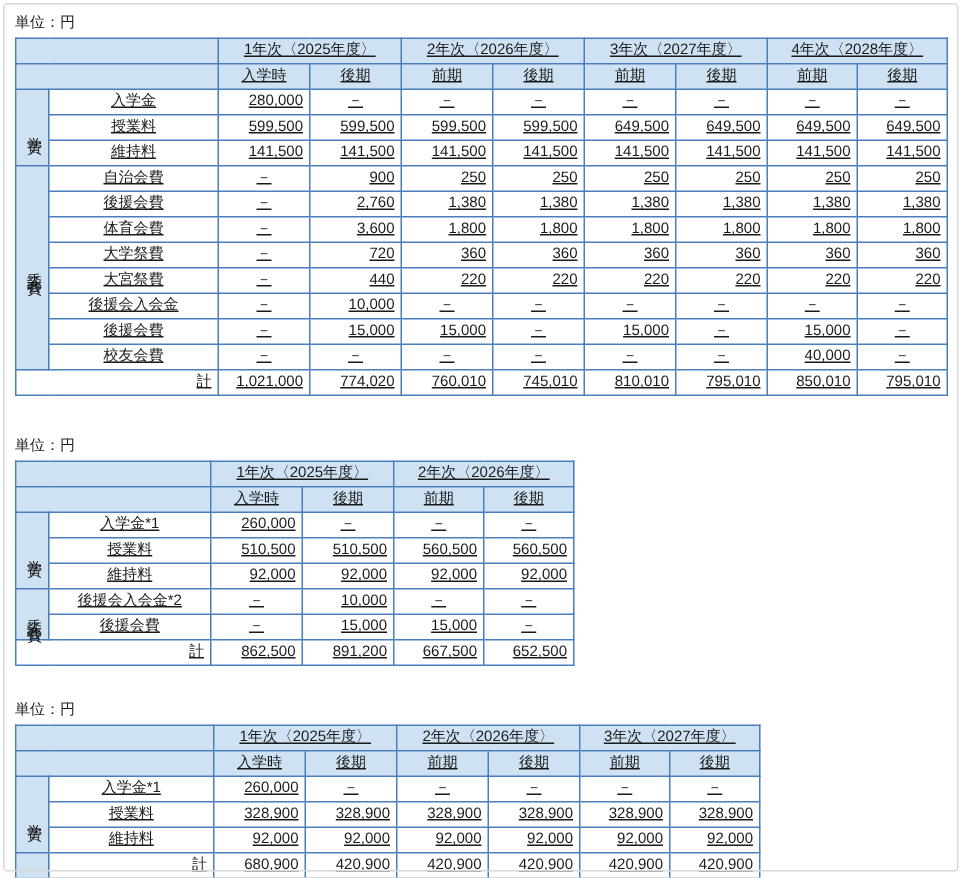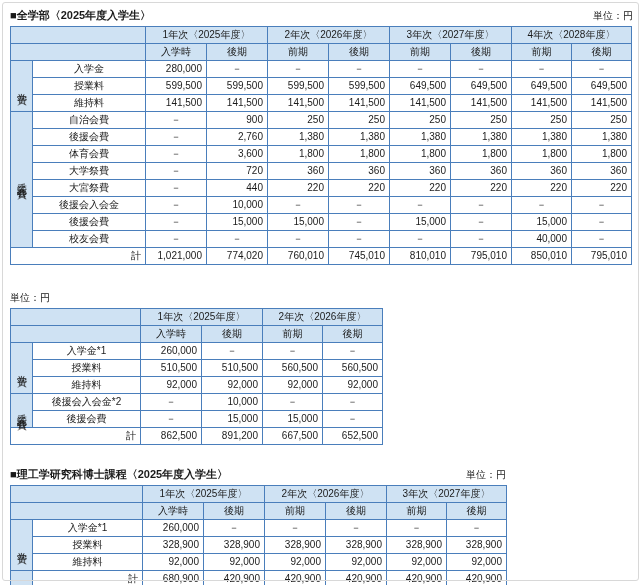--- a/index.html
+++ b/index.html
@@ -42,20 +42,21 @@
     font-size: 11px;
     font-weight: bold;
     letter-spacing: 0px;
   }
   .sec-unit {
     font-size: 10px;
   }
   table {
     border-collapse: collapse;
     table-layout: fixed;
+    text-decoration: underline;
   }
   table.tbl {
     border: 1px solid #4a7ebb;
   }
   .tbl th, .tbl td {
     border: 1px solid #4a7ebb;
     padding: 1px 4px;
     font-weight: normal;
     font-size: 10px;
     line-height: 14px;
@@ -100,21 +101,20 @@
   .spacer-md { height: 16px; }
 </style>
 </head>
 <body>
 
 <div class="page">
   <div class="page-border"></div>
 
   <div class="section sec1">
     <div class="sec-head">
-      <div class="sec-title">■全学部〈2025年度入学生〉</div>
       <div class="sec-unit">単位：円</div>
     </div>
     <table class="tbl" style="width:621px">
       <colgroup>
         <col style="width:22px">
           <col style="width:113px">
         <col style="width:61px">
           <col style="width:61px">
           <col style="width:61px">
           <col style="width:61px">
@@ -360,21 +360,20 @@
           <td class="num">652,500</td>
         </tr>
       </tbody>
     </table>
   </div>
 
   <div class="spacer-md"></div>
 
   <div class="section sec3">
     <div class="sec-head" style="width:496px">
-      <div class="sec-title">■理工学研究科博士課程〈2025年度入学生〉</div>
       <div class="sec-unit">単位：円</div>
     </div>
     <table class="tbl" style="width:496px">
       <colgroup>
         <col style="width:22px">
           <col style="width:110px">
         <col style="width:61px">
           <col style="width:61px">
           <col style="width:61px">
           <col style="width:61px">

